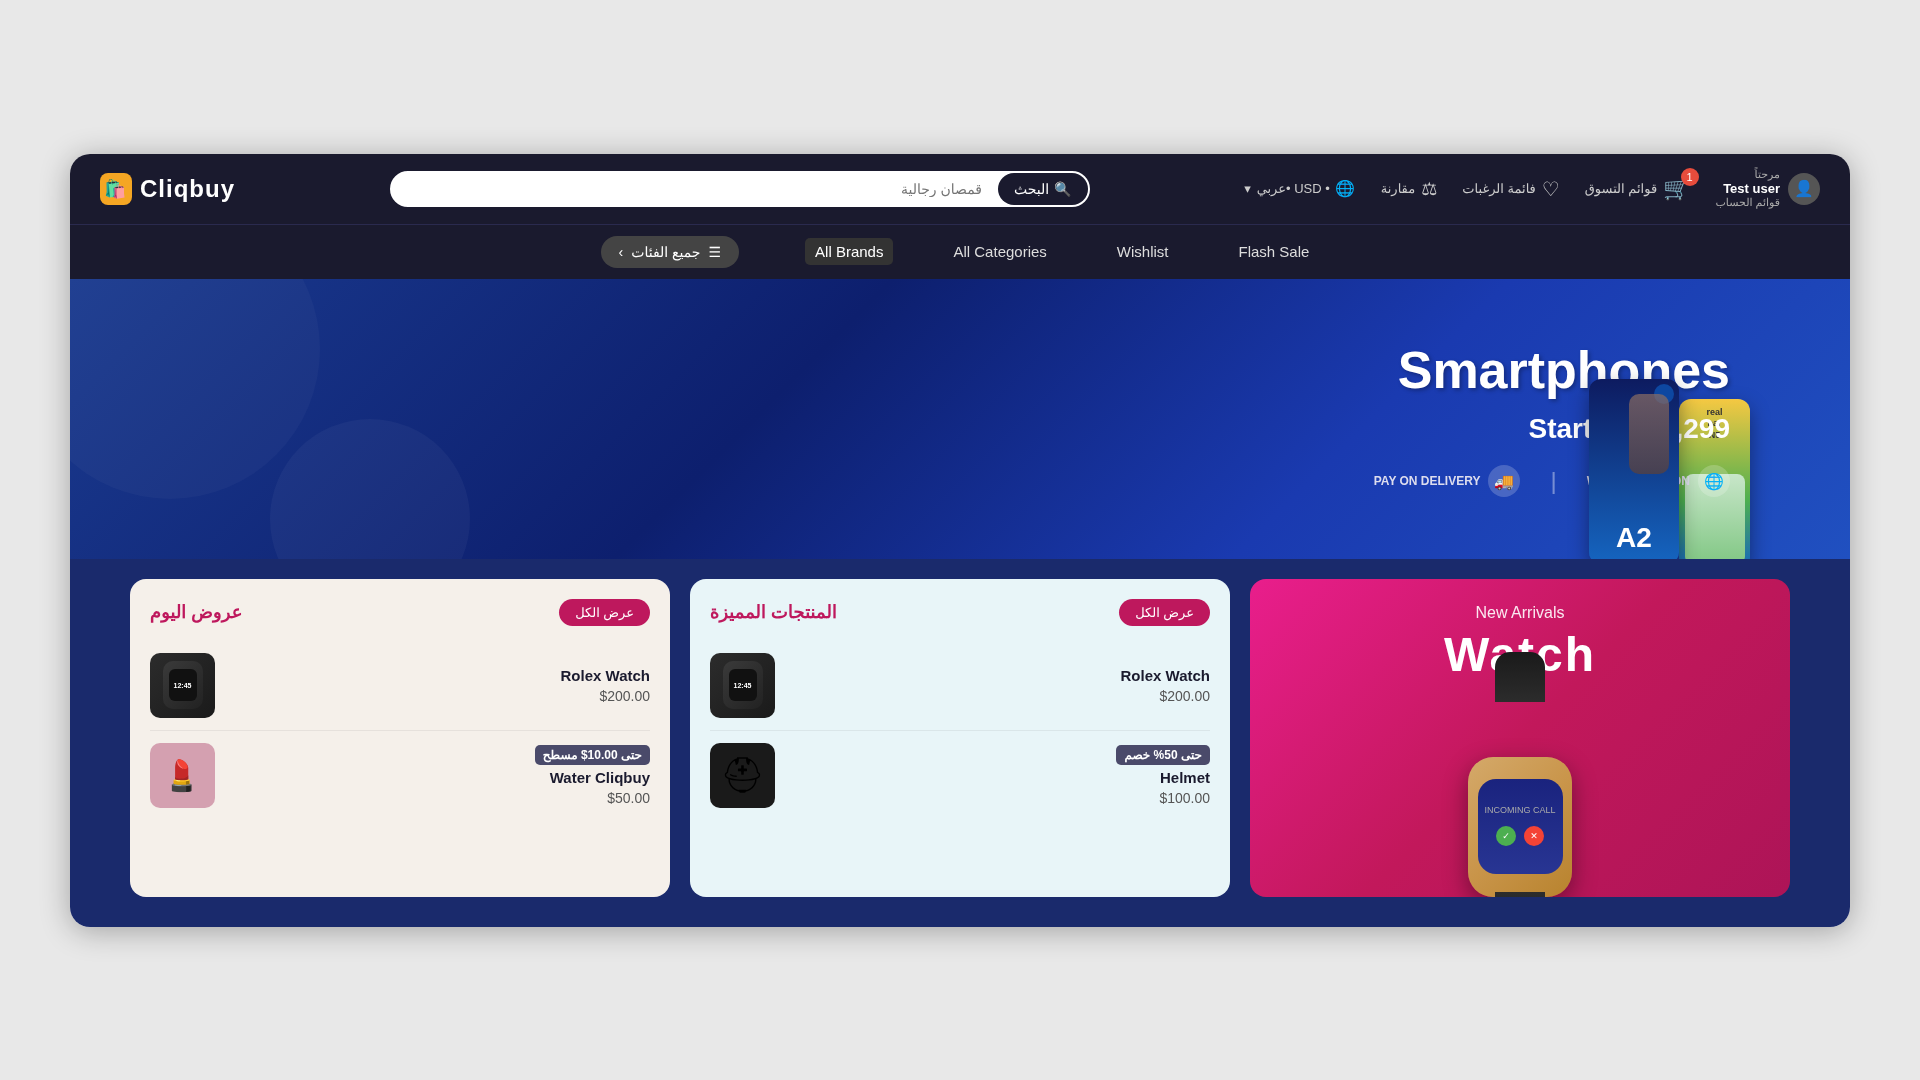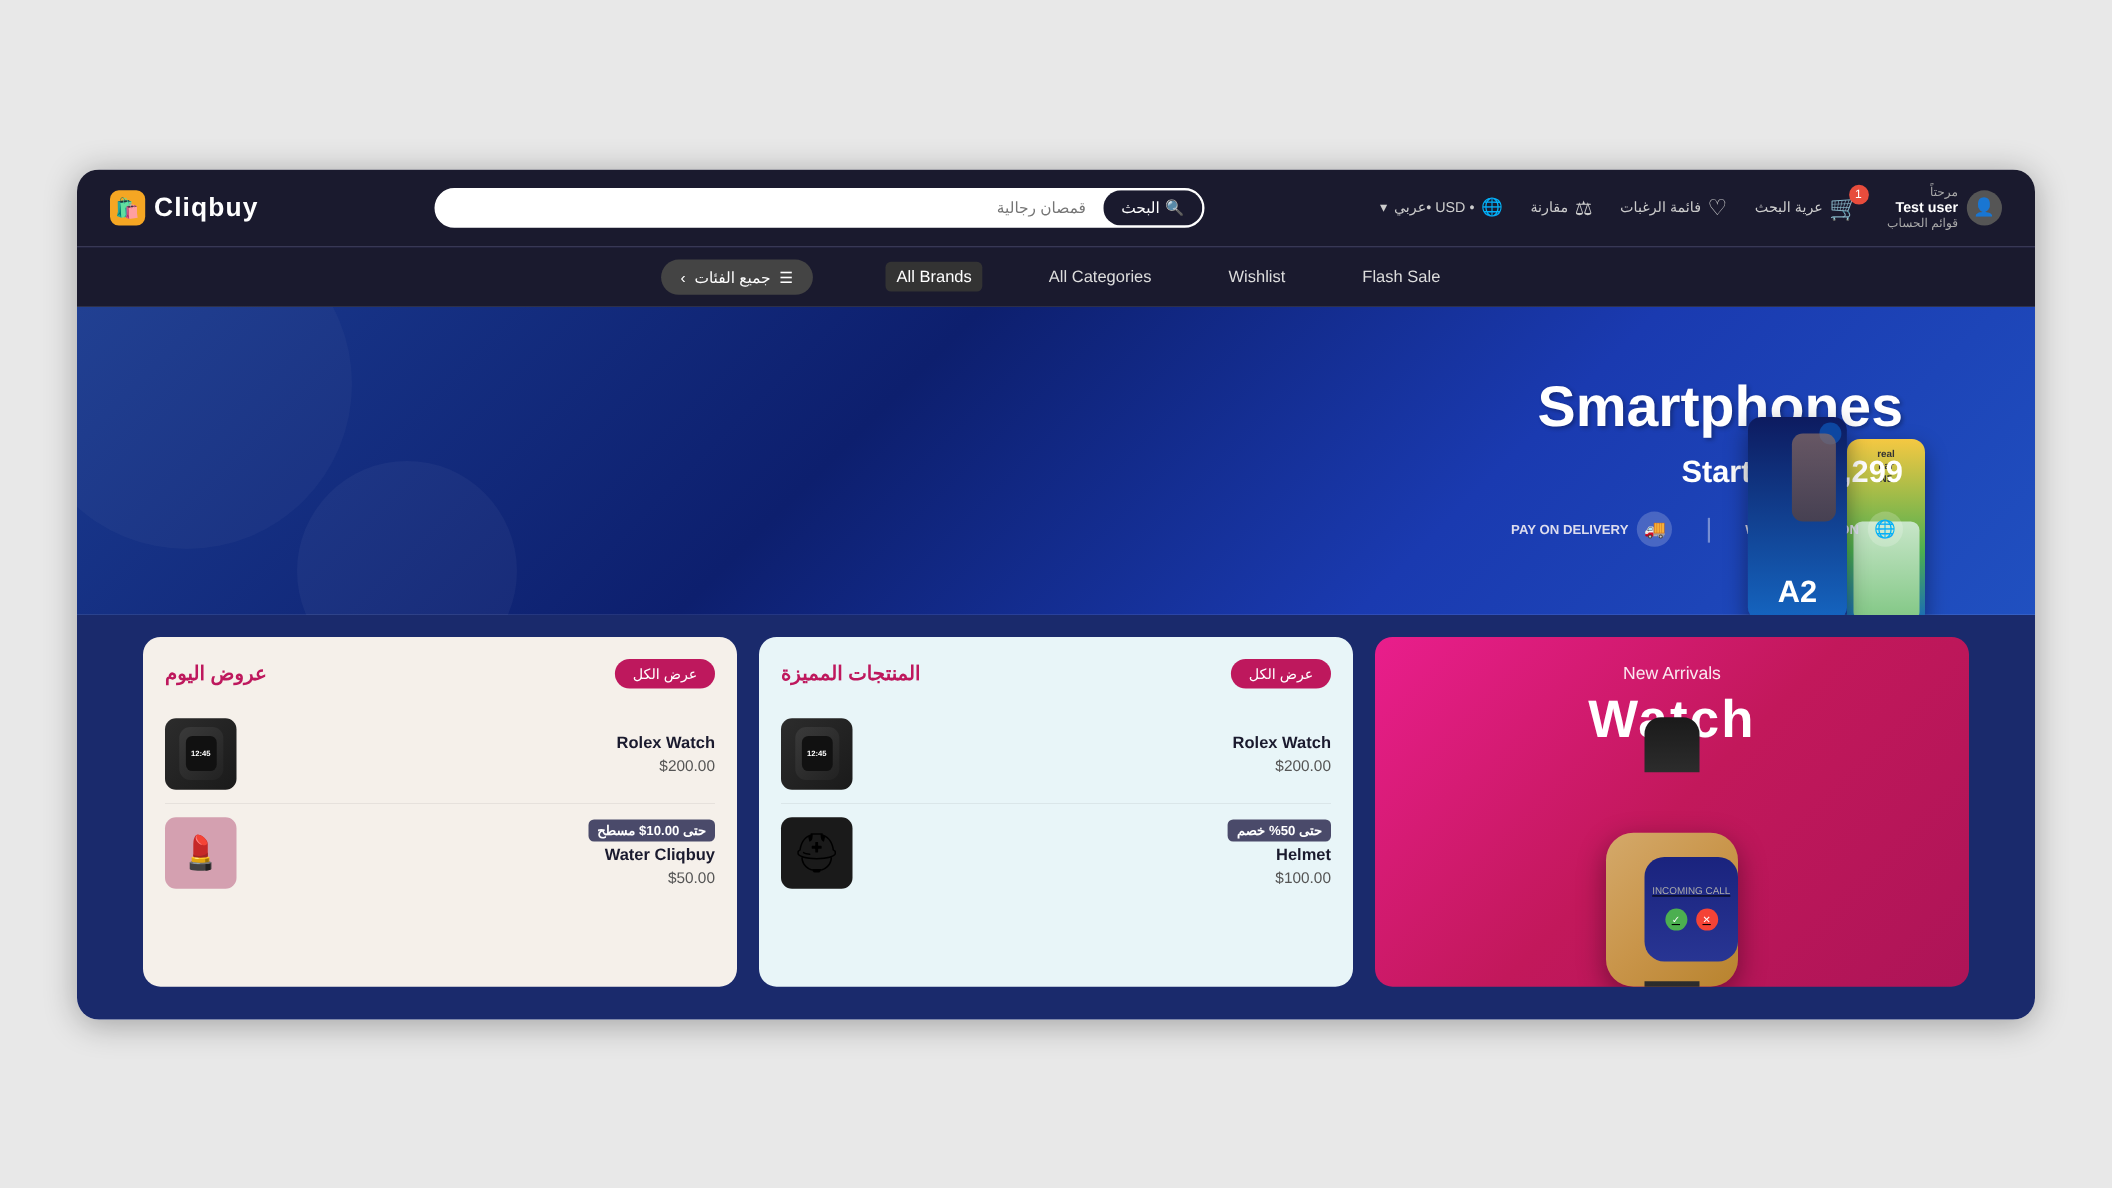--- a/index.html
+++ b/index.html
@@ -301,32 +301,32 @@
       font-weight: 900;
       letter-spacing: 2px;
       margin-bottom: 15px;
     }
     .watch-image-area {
       position: relative;
       width: 200px;
       height: 200px;
     }
     .watch-body {
-      width: 120px;
+      width: 104px;
       height: 140px;
       background: linear-gradient(135deg, #d4a96a 0%, #c9954a 50%, #b8832e 100%);
       border-radius: 25px;
       position: absolute;
       bottom: 0;
       left: 50%;
       transform: translateX(-50%);
       box-shadow: 0 8px 25px rgba(0,0,0,0.4);
       display: flex;
       align-items: center;
-      text-decoration: underline;
+      justify-content: center;
     }
     .watch-screen {
       width: 85px;
       height: 95px;
       background: #0a0a0a;
       border-radius: 18px;
       display: flex;
       flex-direction: column;
       align-items: center;
       justify-content: center;
@@ -553,21 +553,21 @@
           <div style="font-size:13px; color:#fff; font-weight:bold;">Test user</div>
           <div style="font-size:11px; color:#aaa;">قوائم الحساب</div>
         </div>
       </div>
 
       <div class="nav-action-item">
         <div class="cart-badge">
           <span style="font-size:22px;">🛒</span>
           <span class="badge">1</span>
         </div>
-        <span>عرية البحث</span>
+        <span>قوائم التسوق</span>
       </div>
 
       <div class="nav-action-item">
         <span style="font-size:20px;">♡</span>
         <span>فائمة الرغبات</span>
       </div>
 
       <div class="nav-action-item">
         <span style="font-size:18px;">⚖</span>
         <span>مقارنة</span>

